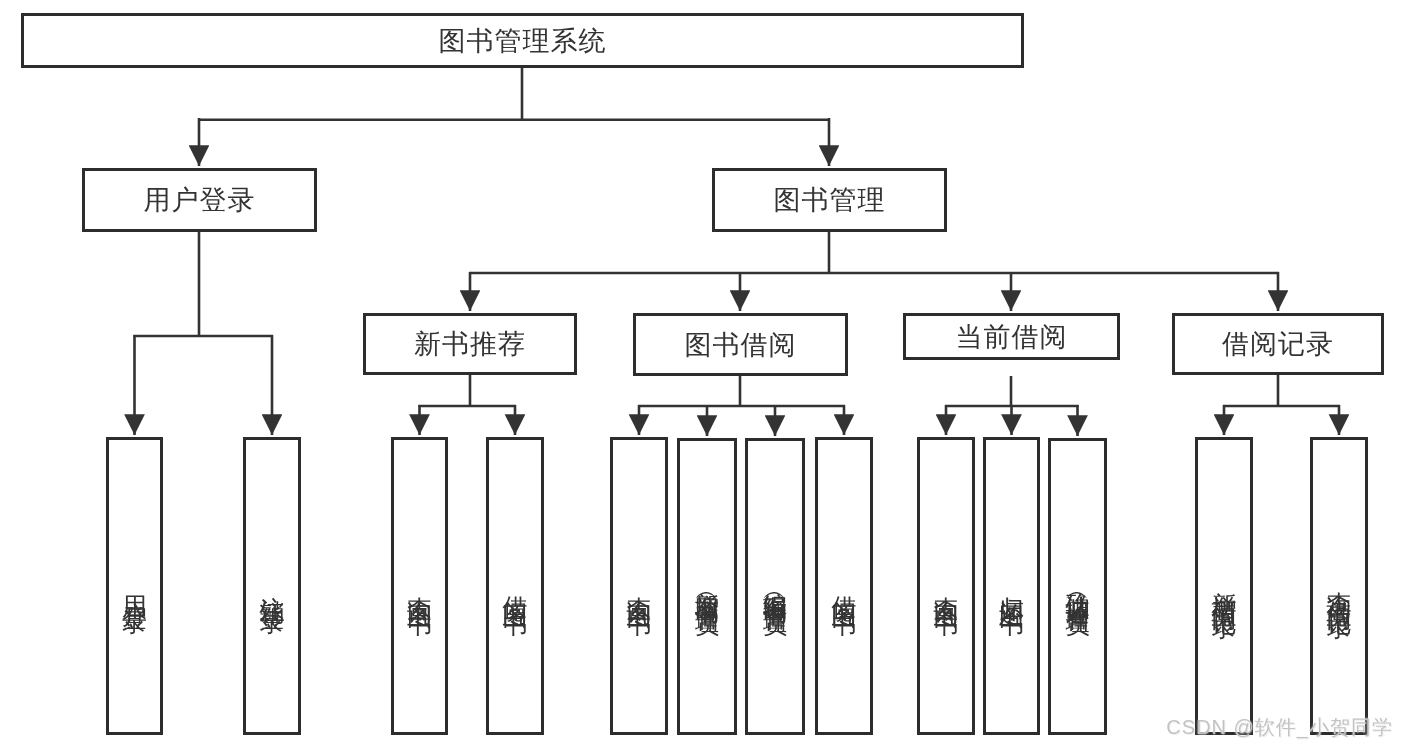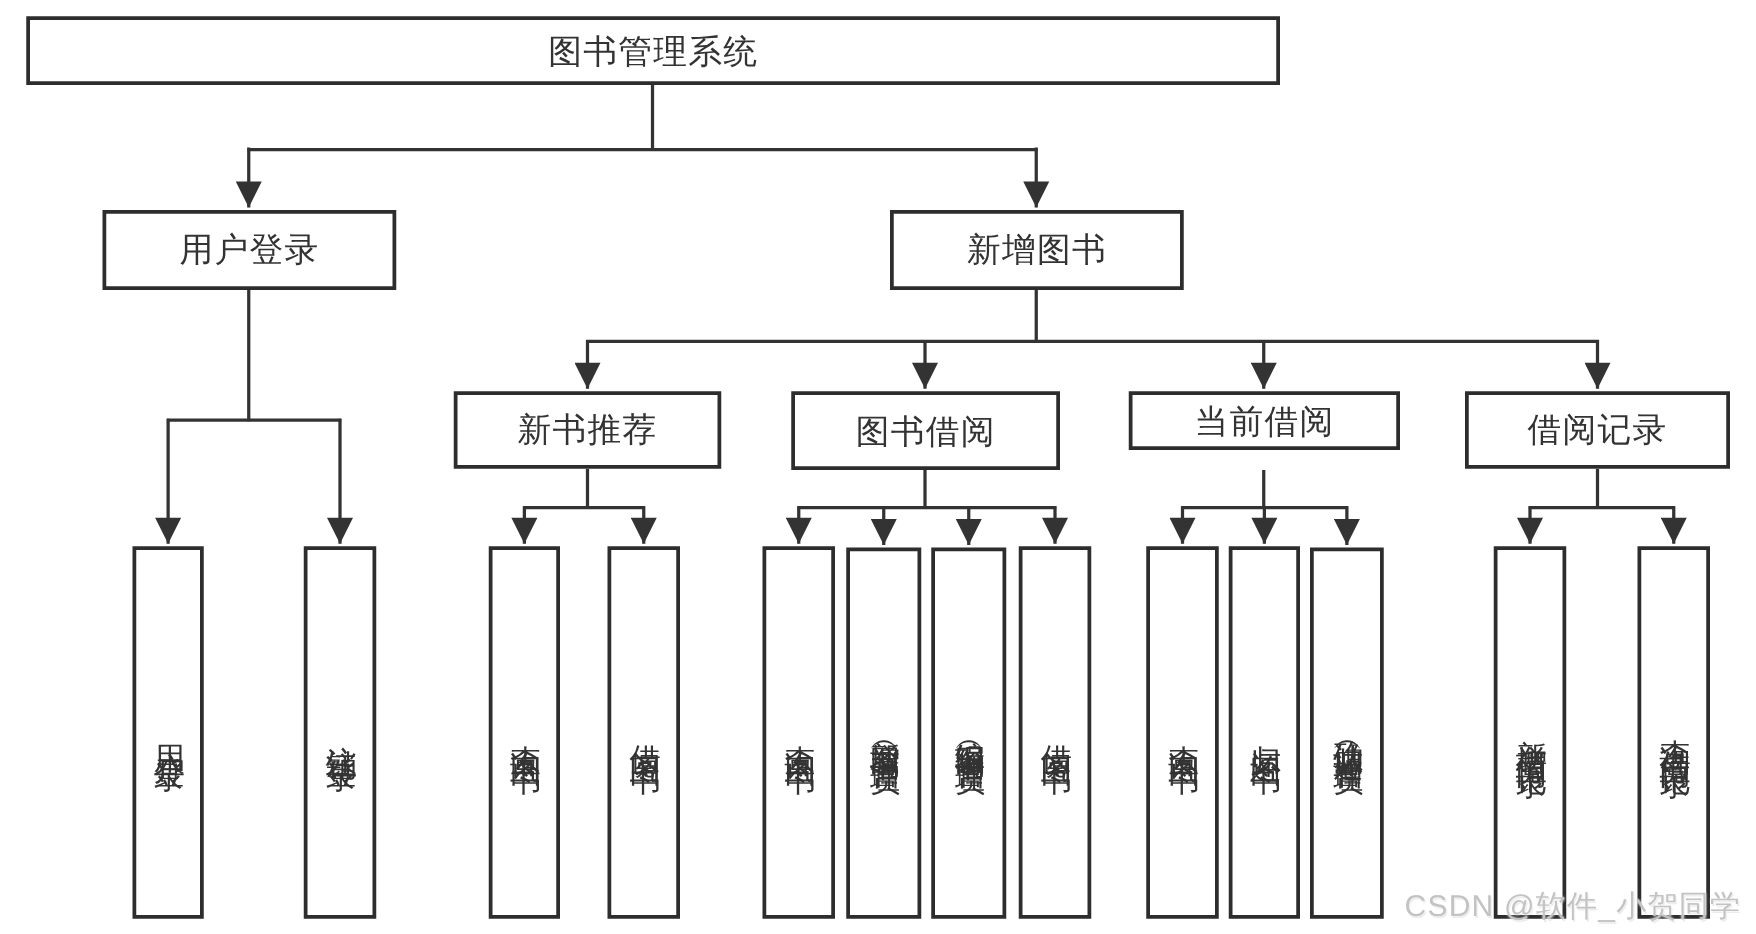--- a/index.html
+++ b/index.html
@@ -48,21 +48,21 @@
     white-space: nowrap;
   }
   .v-label.tight {
     font-size: 24px;
     letter-spacing: 3px;
   }
   .watermark {
     position: absolute;
     right: 12px;
     bottom: 6px;
-    font-size: 24px;
+    font-size: 20px;
     color: #c3c3c3;
     text-shadow: 0 0 2px #ffffff, 1px 1px 0 #9a9a9a33;
     letter-spacing: 1px;
     white-space: nowrap;
   }
 </style>
 </head>
 <body>
 
 <div class="canvas">
@@ -130,21 +130,21 @@
   </svg>
 
   <div class="box" style="left:21px; top:13px; width:1003px; height:55px;">
     <span class="h-label">图书管理系统</span>
   </div>
 
   <div class="box" style="left:82px; top:168px; width:235px; height:64px;">
     <span class="h-label">用户登录</span>
   </div>
   <div class="box" style="left:712px; top:168px; width:235px; height:64px;">
-    <span class="h-label">新增图书</span>
+    <span class="h-label">图书管理</span>
   </div>
 
   <div class="box" style="left:633px; top:313px; width:215px; height:63px;">
     <span class="h-label">图书借阅</span>
   </div>
   <div class="box" style="left:363px; top:313px; width:214px; height:62px;">
     <span class="h-label">新书推荐</span>
   </div>
   <div class="box" style="left:903px; top:313px; width:217px; height:47px;">
     <span class="h-label">当前借阅</span>

